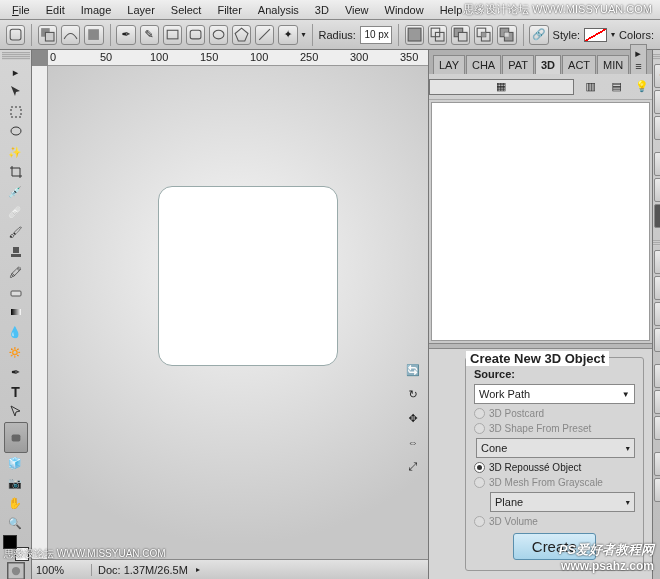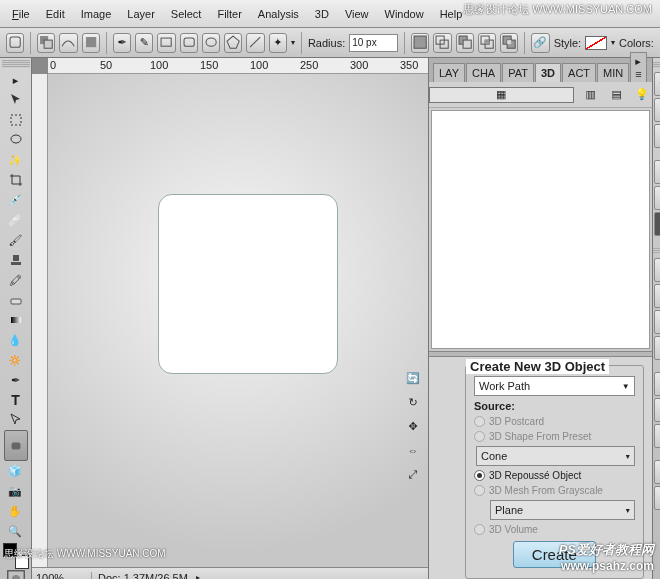--- a/index.html
+++ b/index.html
@@ -1,24 +1,24 @@
 <!DOCTYPE html>
 <html><head>
 <meta charset="utf-8">
 <style>
 *{box-sizing:border-box;margin:0;padding:0;font-family:Tahoma,sans-serif;font-size:11px;color:#222}
 body{width:660px;height:579px;background:#969696;overflow:hidden;position:relative}
-.menubar{height:28px;background:linear-gradient(#efefef,#d8d8d8);display:flex;align-items:center;padding:0 4px;border-bottom:1px solid #888}
+.menubar{height:20px;background:linear-gradient(#efefef,#d8d8d8);display:flex;align-items:center;padding:0 4px;border-bottom:1px solid #888}
 .menubar span{padding:2px 8px;cursor:default}
 .menubar span u{text-decoration:underline}
 .optbar{height:30px;background:linear-gradient(#e0e0e0,#c6c6c6);border-bottom:1px solid #777;display:flex;align-items:center;padding:0 6px;gap:4px}
 .ico{width:20px;height:20px;border:1px solid #888;border-radius:3px;background:linear-gradient(#f0f0f0,#ccc);display:flex;align-items:center;justify-content:center}
 .sep{width:1px;height:22px;background:#999;margin:0 2px}
 .optbar label{}
-.optbar input{width:49px;height:18px;border:1px solid #888;background:#fff;text-align:left;font-size:10px;padding:0 2px}
+.optbar input{width:32px;height:18px;border:1px solid #888;background:#fff;text-align:right;font-size:10px;padding:0 2px}
 .swatch{width:24px;height:14px;border:1px solid #666;background:#fff;position:relative}
 .swatch::after{content:'';position:absolute;left:0;top:0;width:100%;height:100%;background:linear-gradient(to bottom right,transparent 46%,red 46%,red 54%,transparent 54%)}
 .body{display:flex;height:529px}
 .tools{width:32px;background:linear-gradient(#d5d5d5,#c0c0c0);border-right:1px solid #777;display:flex;flex-direction:column;align-items:center;padding-top:2px;gap:0}
 .tools .grip{width:28px;height:8px;background:repeating-linear-gradient(#aaa,#aaa 1px,#ccc 1px,#ccc 2px);margin-bottom:2px}
 .tbtn{width:24px;height:20px;display:flex;align-items:center;justify-content:center;border:1px solid transparent;border-radius:2px;margin:0}
 .tbtn.sel{background:linear-gradient(#b8b8b8,#9c9c9c);border-color:#666}
 .tbtn svg{width:16px;height:16px}
 .fgbg{width:26px;height:26px;position:relative;margin-top:2px}
 .fgbg .bg{position:absolute;right:0;bottom:0;width:14px;height:14px;background:#fff;border:1px solid #333}
@@ -313,27 +313,27 @@
         <div class="leftico" style="top:12px">
           <div>🔄</div>
           <div>↻</div>
           <div>✥</div>
           <div>⇔</div>
           <div>⤢</div>
         </div>
         <div class="fieldset">
           <div class="legend">Create New 3D Object</div>
           <div class="row">
+              <b>Source:</b>
+            </div>
+          <div class="row">
               <div class="sel">
                 <span>Work Path</span>
                 <span class="arr">▼</span>
               </div>
-            </div>
-          <div class="row">
-              <b>Source:</b>
             </div>
           <div class="row">
               <div class="radio dis"></div>
               <span class="rlabel dis">3D Postcard</span>
             </div>
           <div class="row">
               <div class="radio dis"></div>
               <span class="rlabel dis">3D Shape From Preset</span>
             </div>
           <div class="row" style="margin-left:2px">

